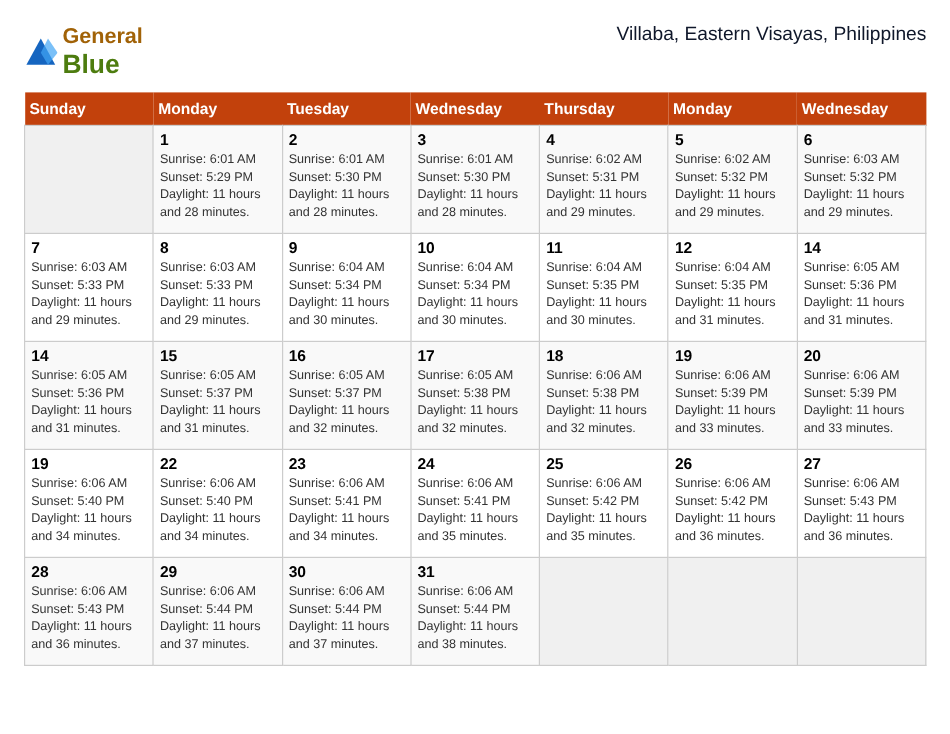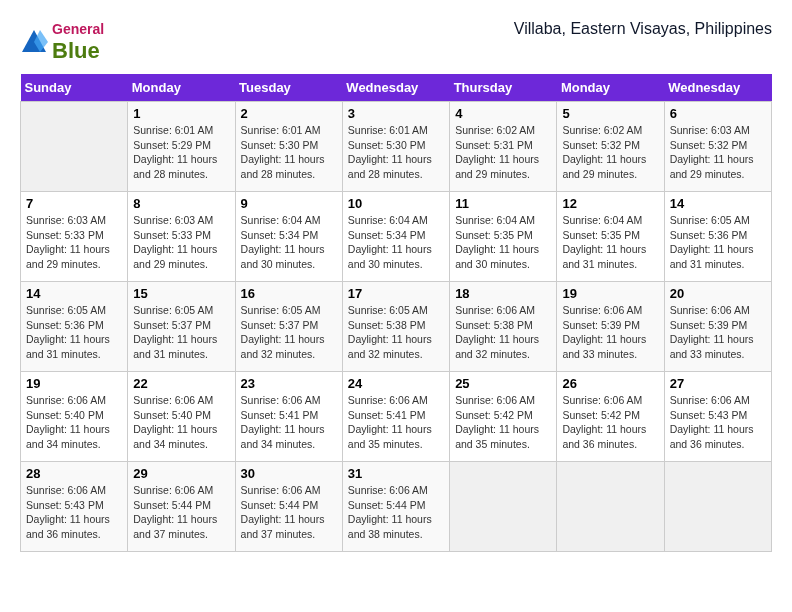--- a/index.html
+++ b/index.html
@@ -15,23 +15,23 @@
       justify-content: space-between;
       align-items: flex-start;
       margin-bottom: 10px;
     }
     .logo {
       display: flex;
       align-items: center;
       gap: 4px;
     }
     .logo-text-general {
-      font-size: 14px;
-      font-weight: bold;
-      color: #be185d;
+      font-size: 18px;
+      font-weight: bold;
+      color: #a16207;
     }
     .logo-text-blue {
       font-size: 22px;
       font-weight: bold;
       color: #4d7c0f;
     }
     .logo-icon {
       width: 28px;
       height: 28px;
     }
@@ -46,21 +46,21 @@
     .location-title {
       font-size: 16px;
       color: #0f172a;
     }
     table {
       width: 100%;
       border-collapse: collapse;
       font-size: 11px;
     }
     thead tr th {
-      background-color: #6d28d9;
+      background-color: #c2410c;
       color: #fff;
       padding: 6px 4px;
       text-align: left;
       font-size: 13px;
       font-weight: bold;
     }
     tbody tr td {
       border: 1px solid #ccc;
       vertical-align: top;
       padding: 4px 5px;

